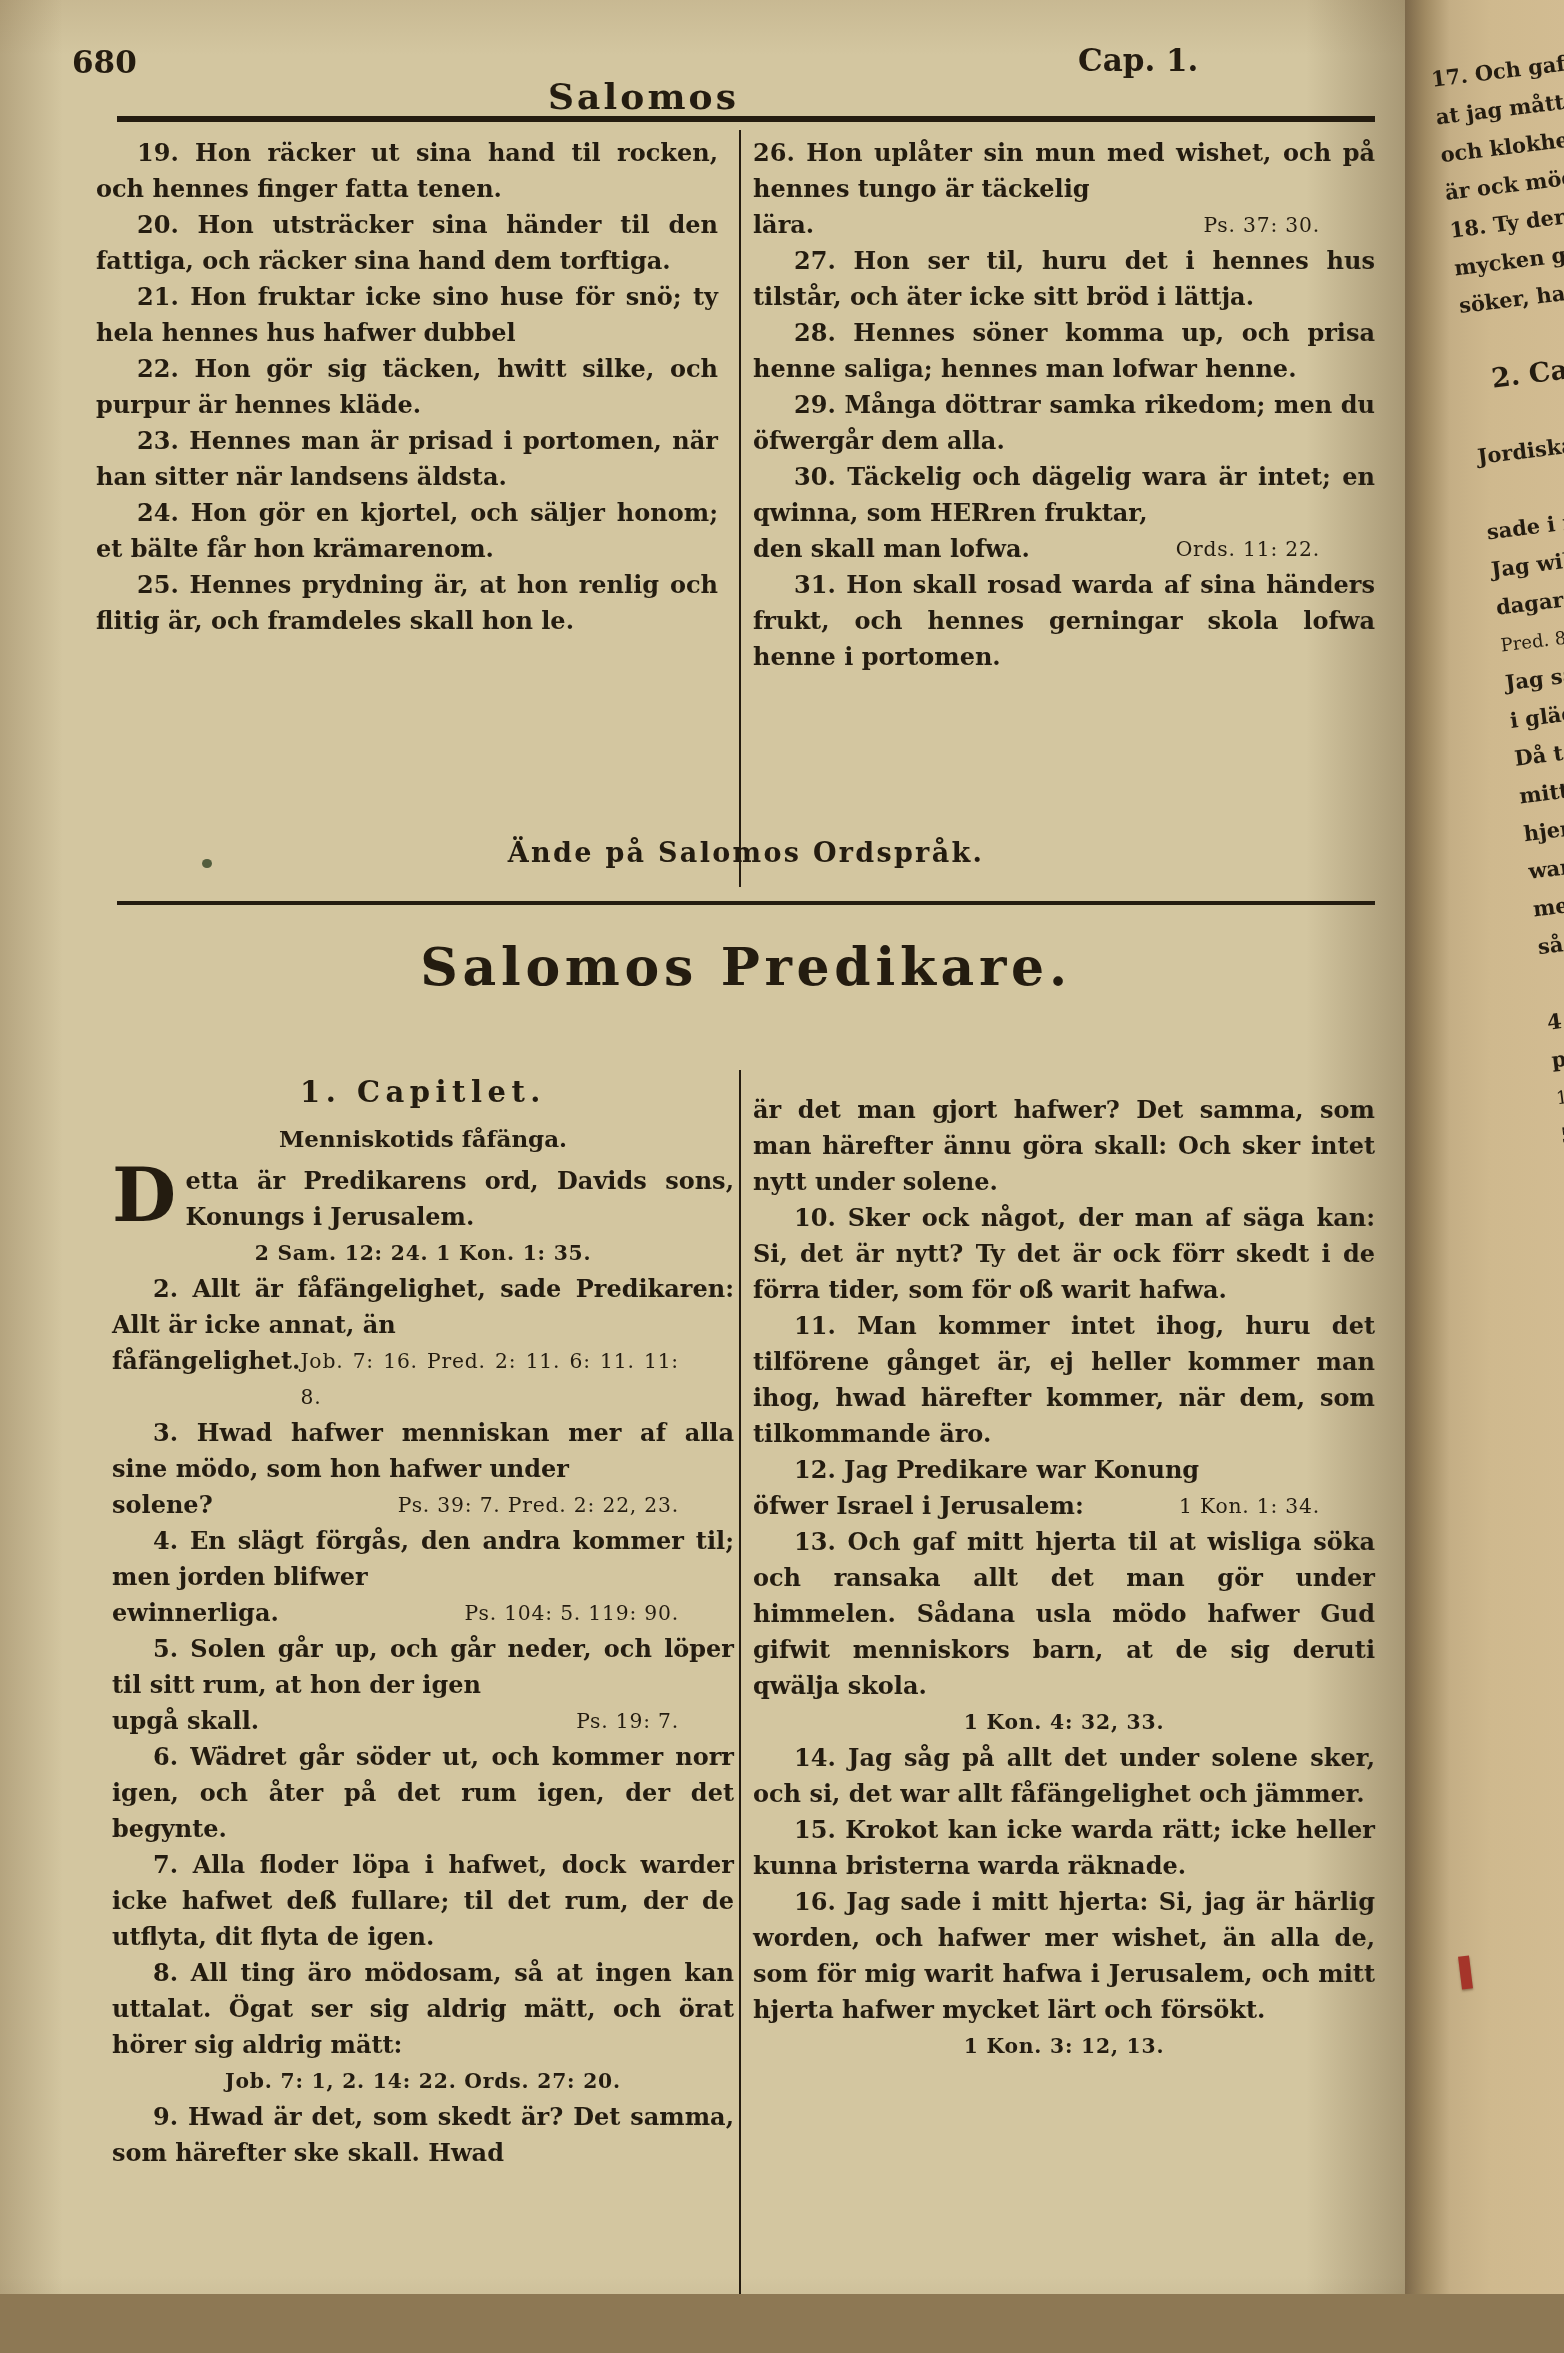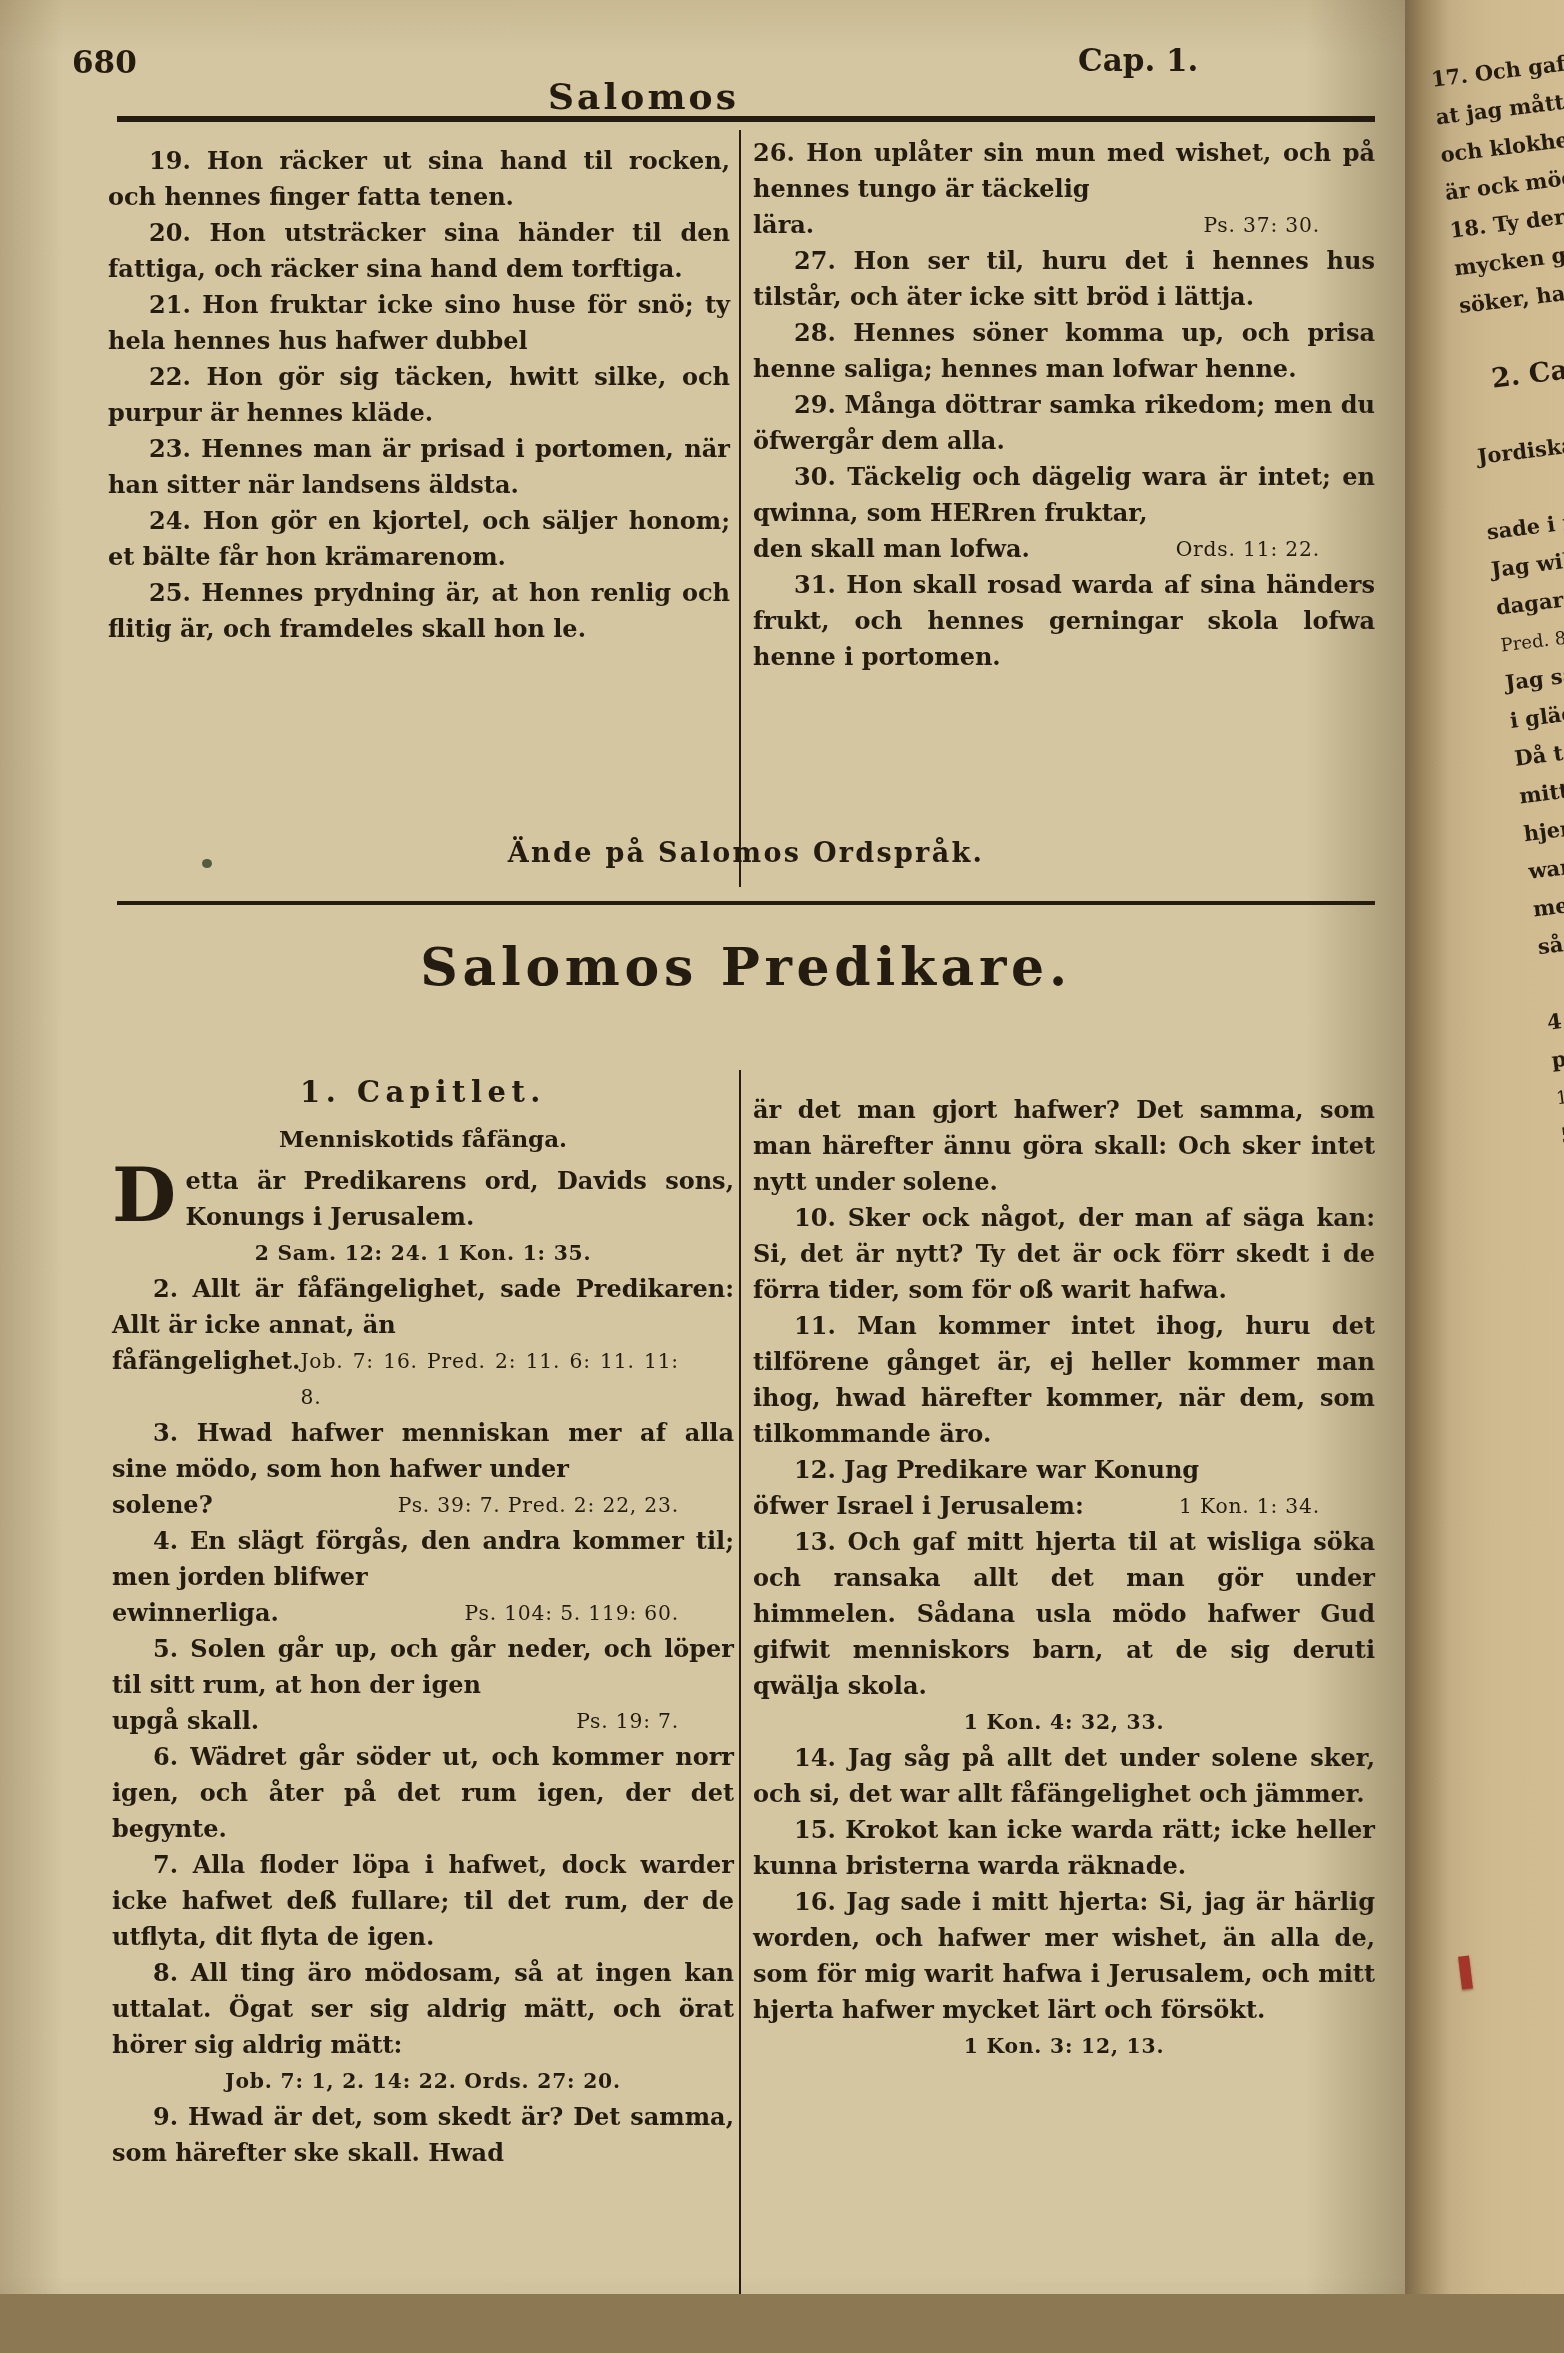--- a/index.html
+++ b/index.html
@@ -30,21 +30,21 @@
   .htitle{position:absolute;left:548px;top:39px;font-size:36px;font-weight:bold;letter-spacing:3.1px;margin-top:36px;}
   .hcap{position:absolute;left:1078px;top:42px;font-size:31px;font-weight:bold;}
   .rule{position:absolute;background:#241c10;}
   .rule-top{left:117px;top:116px;width:1258px;height:6.3px;}
   .rule-mid{left:117px;top:901px;width:1258px;height:3.9px;}
   .divider{position:absolute;width:2.3px;background:#241c10;}
   .div-a{left:739px;top:130px;height:757px;}
   .div-b{left:739px;top:1070px;height:1250px;}
   
   .col{position:absolute;width:622px;text-align:justify;}
-  .col-a{left:108px;top:135px;margin-top:8px;}
+  .col-a{left:96px;top:135px;}
   .col-b{left:753px;top:135px;}
   .col-c{left:112px;top:1074px;}
   .col-d{left:753px;top:1092px;}
   .verse{margin:0;text-indent:41px;font-weight:bold;font-size:24px;line-height:36px;}
   .verse.cont{text-indent:0;}
   .tailline{display:flex;justify-content:space-between;padding-right:55px;
     font-weight:bold;font-size:24px;line-height:36px;}
   .cite{font-weight:normal;font-size:20.3px;line-height:36px;letter-spacing:0.8px;}
   .citeline{text-align:center;font-weight:bold;font-size:20.3px;line-height:36px;letter-spacing:0.8px;}
   .endnote{position:absolute;left:117px;top:837px;width:1258px;text-align:center;
@@ -117,21 +117,21 @@
         <span class="cite">Job. 7: 16.  Pred. 2: 11.  6: 11.  11: 8.</span>
       </div>
       <p class="verse"><span>3. Hwad hafwer menniskan mer af alla sine mödo, som hon hafwer under</span></p>
       <div class="tailline">
         <span>solene?</span>
         <span class="cite">Ps. 39: 7.   Pred. 2: 22, 23.</span>
       </div>
       <p class="verse"><span>4. En slägt förgås, den andra kommer til; men jorden blifwer</span></p>
       <div class="tailline">
         <span>ewinnerliga.</span>
-        <span class="cite">Ps. 104: 5.   119: 60.</span>
+        <span class="cite">Ps. 104: 5.   119: 90.</span>
       </div>
       <p class="verse"><span>5. Solen går up, och går neder, och löper til sitt rum, at hon der igen</span></p>
       <div class="tailline">
         <span>upgå skall.</span>
         <span class="cite">Ps. 19: 7.</span>
       </div>
       <p class="verse"><span>6. Wädret går söder ut, och kommer norr igen, och åter på det rum igen, der det begynte.</span></p>
       <p class="verse"><span>7. Alla floder löpa i hafwet, dock warder icke hafwet deß fullare; til det rum, der de utflyta, dit flyta de igen.</span></p>
       <p class="verse"><span>8. All ting äro mödosam, så at ingen kan uttalat. Ögat ser sig aldrig mätt, och örat hörer sig aldrig mätt:</span></p>
       <div class="citeline">Job. 7: 1, 2.   14: 22.   Ords. 27: 20.</div>

